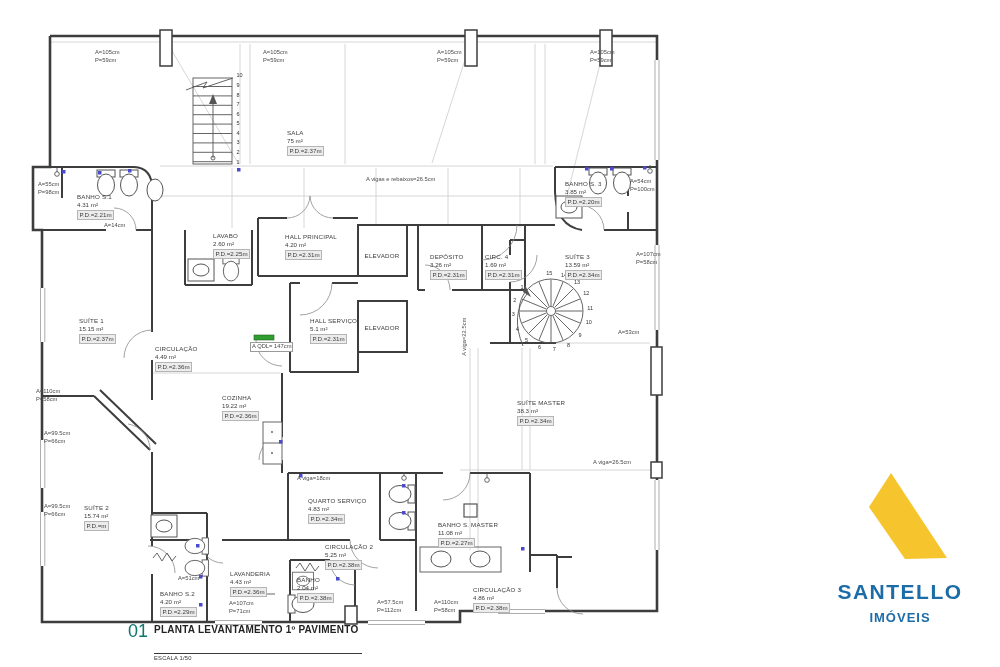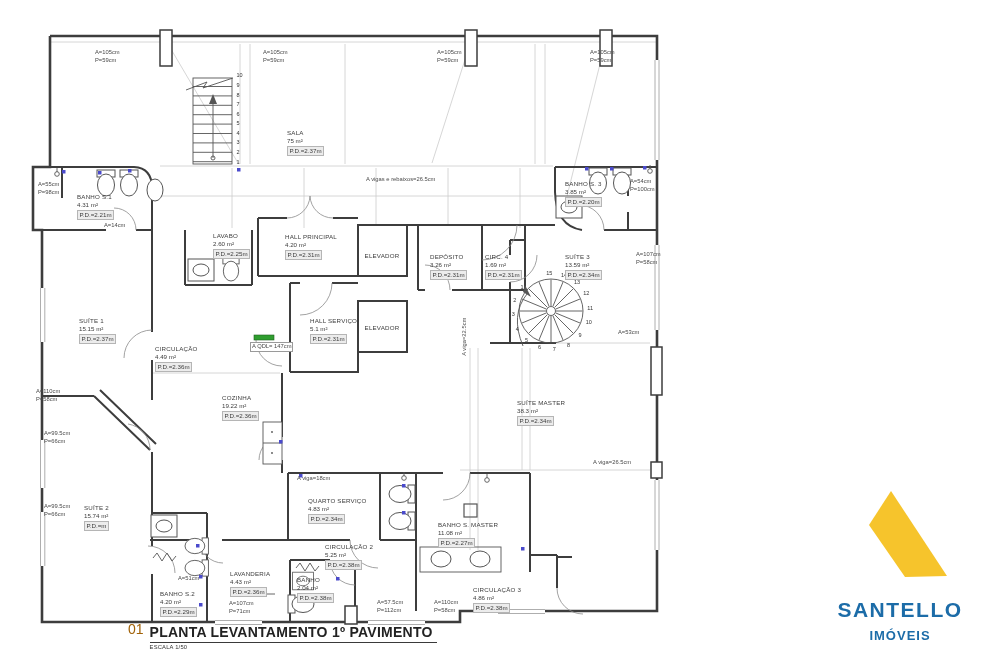--- a/index.html
+++ b/index.html
@@ -7,26 +7,26 @@
           font-family:"Liberation Sans",sans-serif;}
   #plansvg{position:absolute;left:0;top:0;}
   .room{position:absolute;color:#3c3c3c;font-size:6.2px;line-height:1.3;white-space:nowrap;z-index:3;}
   .room .rn{letter-spacing:.2px;}
   .room .pd{display:inline-block;background:#ececec;border:0.5px solid #b5b5b5;padding:0 1.5px;margin-top:.5px;}
   .room.ctr{transform:translateX(-50%);text-align:center;}
   .dim{position:absolute;color:#4a4a4a;font-size:5.8px;line-height:1.35;white-space:pre-line;z-index:3;}
   .dim.rot{transform:rotate(-90deg);transform-origin:left bottom;}
   .dim.boxed{border:0.5px solid #9a9a9a;background:#fff;padding:0 1px;}
   #titleblock{position:absolute;left:128px;top:622px;display:flex;align-items:flex-start;gap:6px;z-index:4;}
-  #tb-num{font-size:14px;color:#a16207;line-height:1;}
+  #tb-num{font-size:18px;color:#0f766e;line-height:1;}
   #tb-right{padding-top:2px;}
-  #tb-title{font-size:14px;font-weight:bold;color:#222;letter-spacing:.25px;
-            border-bottom:1.4px solid #3a3a3a;padding:0 4px 2px 0;}
+  #tb-title{font-size:10px;font-weight:bold;color:#222;letter-spacing:.25px;
+            border-bottom:1.4px solid #3a3a3a;padding:0 4px 18px 0;}
   #tb-scale{font-size:5.8px;color:#333;margin-top:1px;letter-spacing:.2px;}
-  #logo{position:absolute;left:812px;top:486px;width:176px;height:164px;z-index:4;text-align:center;}
+  #logo{position:absolute;left:812px;top:468px;width:176px;height:164px;z-index:4;text-align:center;}
   #logo-mark{display:block;margin:0 auto;}
   #logo-brand{font-size:21px;font-weight:bold;color:#1c6ca8;letter-spacing:1.5px;line-height:1;margin-top:18px;}
   #logo-sub{font-size:13px;font-weight:bold;color:#1c6ca8;letter-spacing:1px;line-height:1;margin-top:9px;}
 </style>
 </head>
 <body>
 
 <div id="canvas">
 
   <svg id="plansvg" width="1000" height="667" viewBox="0 0 1000 667">

